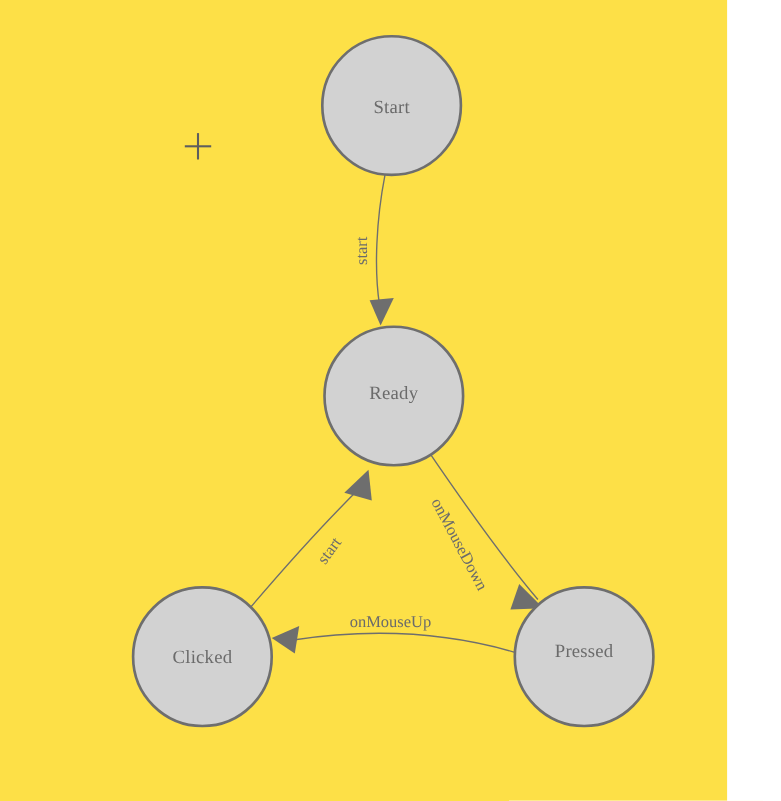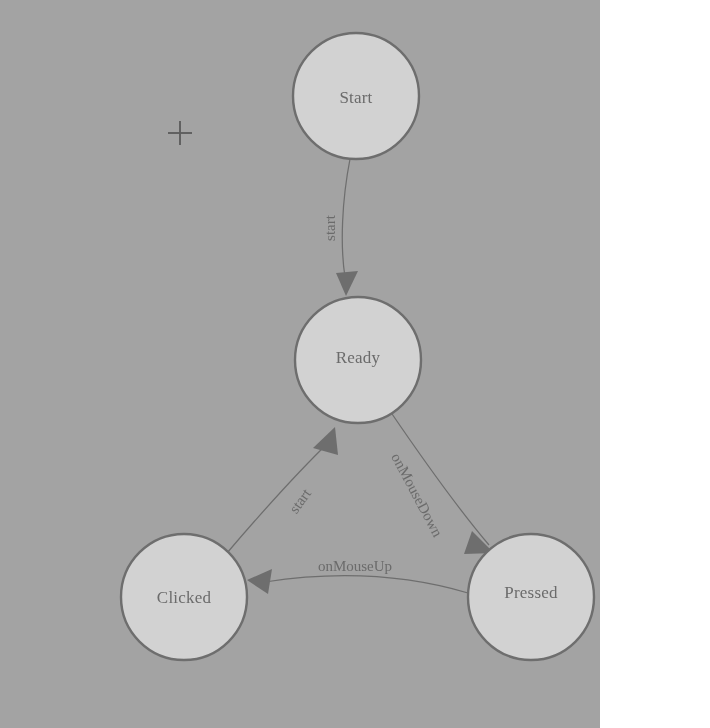--- a/index.html
+++ b/index.html
@@ -9,23 +9,23 @@
     background: #ffffff;
   }
   body {
     width: 710px;
     height: 728px;
     overflow: hidden;
     font-family: "Liberation Serif", "DejaVu Serif", serif;
   }
   #canvas-root {
     position: relative;
-    width: 600px;
+    width: 661px;
     height: 728px;
-    background: #a3a3a3;
+    background: #fde047;
   }
   svg#diagram {
     display: block;
     width: 710px;
     height: 728px;
   }
   .node-circle {
     fill: #d2d2d2;
     stroke: #6e6e6e;
     stroke-width: 2.4;

